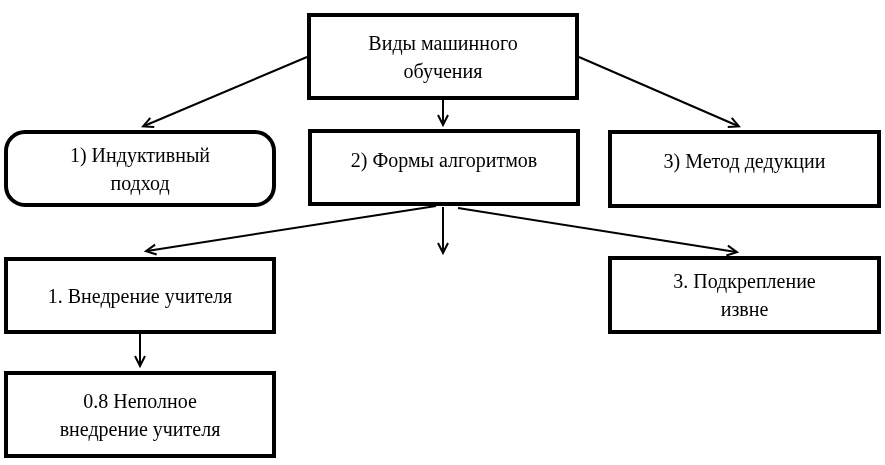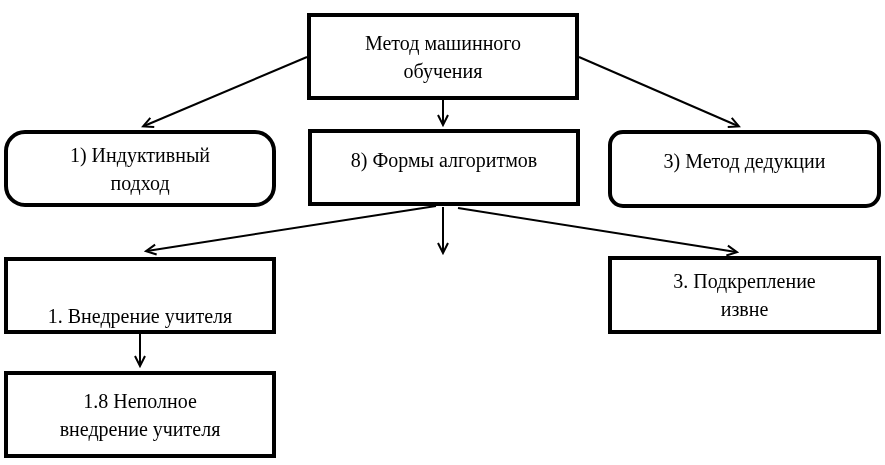--- a/index.html
+++ b/index.html
@@ -29,22 +29,22 @@
     text-align: center;
     font-size: 20px;
     line-height: 1.4;
   }
   .node .label { white-space: pre-line; }
   .shift-up { padding-bottom: 16px; }
 
   .n-root       { left: 307px; top: 13px;  width: 272px; height: 87px; }
   .n-inductive  { left: 4px;   top: 130px; width: 272px; height: 77px; border-radius: 21px; }
   .n-forms      { left: 308px; top: 129px; width: 272px; height: 77px; }
-  .n-deduction  { left: 608px; top: 130px; width: 273px; height: 78px; border-radius: 15px; }
-  .n-teacher    { left: 4px;   top: 257px; width: 272px; height: 77px; align-items: flex-end; }
+  .n-deduction  { left: 608px; top: 130px; width: 273px; height: 78px; }
+  .n-teacher    { left: 4px;   top: 257px; width: 272px; height: 77px; }
   .n-noteacher  { left: 308px; top: 258px; width: 272px; height: 76px; }
   .n-reinforce  { left: 608px; top: 256px; width: 273px; height: 78px; }
   .n-partial    { left: 4px;   top: 371px; width: 272px; height: 87px; }
 
   .edge { stroke: #000000; stroke-width: 2; fill: none; }
 </style>
 </head>
 <body>
 
 <div class="diagram">
@@ -58,45 +58,45 @@
     <line class="edge" x1="307" y1="57" x2="144" y2="126" marker-end="url(#arrowhead)"></line>
     <line class="edge" x1="443" y1="100" x2="443" y2="124" marker-end="url(#arrowhead)"></line>
     <line class="edge" x1="579" y1="57" x2="738" y2="126" marker-end="url(#arrowhead)"></line>
     <line class="edge" x1="436" y1="206" x2="147" y2="251" marker-end="url(#arrowhead)"></line>
     <line class="edge" x1="443" y1="207" x2="443" y2="252" marker-end="url(#arrowhead)"></line>
     <line class="edge" x1="458" y1="208" x2="736" y2="252" marker-end="url(#arrowhead)"></line>
     <line class="edge" x1="140" y1="334" x2="140" y2="365" marker-end="url(#arrowhead)"></line>
   </svg>
 
   <div class="node n-root">
-    <span class="label">Метод машинного
+    <span class="label">Виды машинного
 обучения</span>
   </div>
 
   <div class="node n-inductive">
     <span class="label">1) Индуктивный
 подход</span>
   </div>
 
   <div class="node n-forms shift-up">
-    <span class="label">8) Формы алгоритмов</span>
+    <span class="label">2) Формы алгоритмов</span>
   </div>
 
   <div class="node n-deduction shift-up">
     <span class="label">3) Метод дедукции</span>
   </div>
 
   <div class="node n-teacher">
     <span class="label">1. Внедрение учителя</span>
   </div>
 
 
   <div class="node n-reinforce">
     <span class="label">3. Подкрепление
 извне</span>
   </div>
 
   <div class="node n-partial">
-    <span class="label">1.8 Неполное
+    <span class="label">0.8 Неполное
 внедрение учителя</span>
   </div>
 
 </div>
 
 </body></html>

